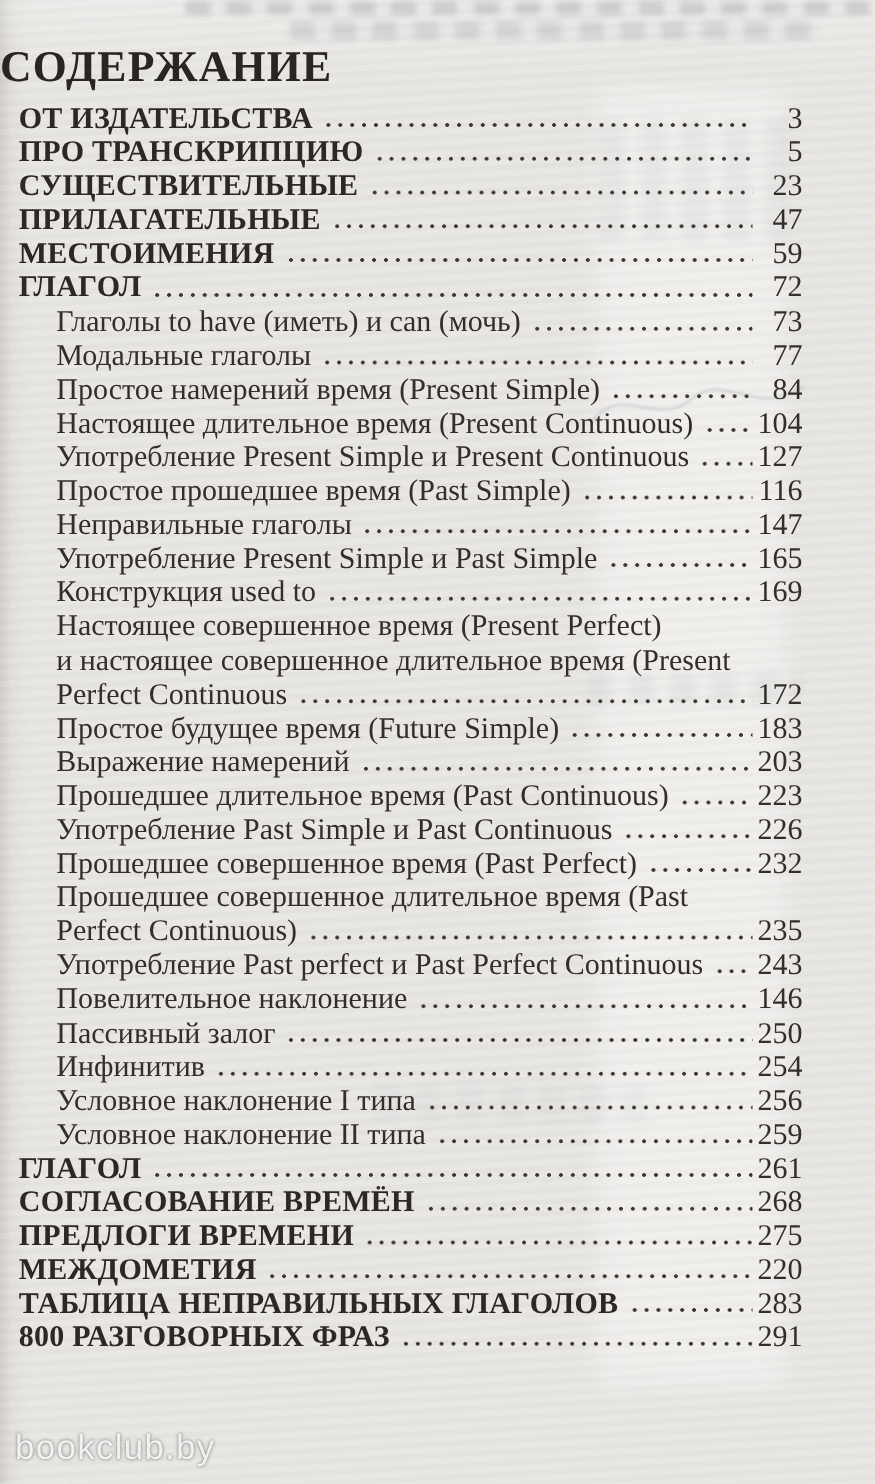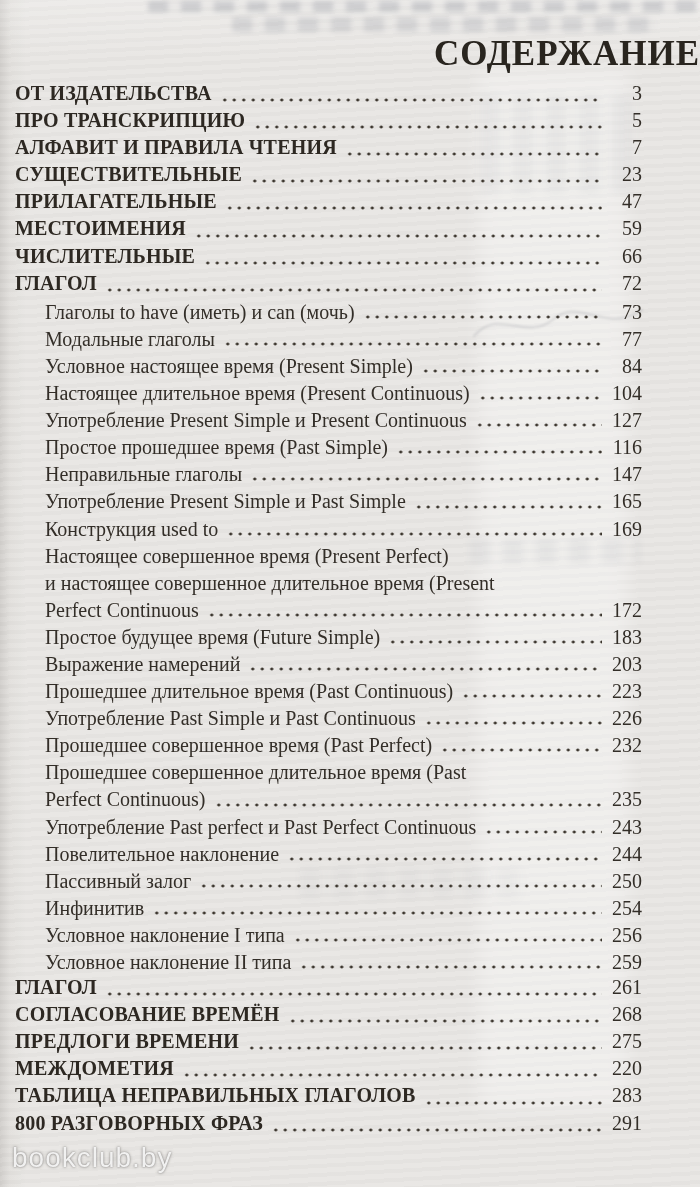--- a/index.html
+++ b/index.html
@@ -42,36 +42,36 @@
   .bleed.b5 { left: 300px; top: 866px; width: 230px; height: 34px;  opacity: .07; filter: blur(4px); }
   .squiggle {
     position: absolute; left: 470px; top: 296px;
     opacity: .18; filter: blur(1px);
     pointer-events: none;
   }
 
   .title {
     position: absolute; top: 34px; left: 0; width: 100%;
     margin: 0;
-    text-align: right;
+    text-align: left;
     font-size: 35px; font-weight: bold;
     letter-spacing: 1px;
     color: #29251f;
   }
 
   .toc {
     position: absolute;
     left: 15px; top: 82px;
     width: 627px; 
   }
   .row {
     display: flex;
     align-items: baseline;
     height: 27.1px;
-    font-size: 20px;
+    font-size: 24px;
     color: #332e28;
   }
   .row.main .label { font-weight: bold; letter-spacing: 0.2px; color: #2d2822; }
   .row.sub { padding-left: 30px; align-items: center; }
   .label { white-space: nowrap; }
   .dots {
     flex: 1 1 auto;
     align-self: stretch;
     min-width: 10px;
     margin-left: 6px; margin-right: 4px;
@@ -119,61 +119,51 @@
       <span class="label">ОТ ИЗДАТЕЛЬСТВА</span>
       <span class="dots"></span>
       <span class="pageno">3</span>
     </div>
       <div class="row main">
       <span class="label">ПРО ТРАНСКРИПЦИЮ</span>
       <span class="dots"></span>
       <span class="pageno">5</span>
     </div>
       <div class="row main">
-      <span class="label">АЛФАВИТ И ПРАВИЛА ЧТЕНИЯ</span>
-      <span class="dots"></span>
-      <span class="pageno">7</span>
-    </div>
-      <div class="row main">
       <span class="label">СУЩЕСТВИТЕЛЬНЫЕ</span>
       <span class="dots"></span>
       <span class="pageno">23</span>
     </div>
       <div class="row main">
       <span class="label">ПРИЛАГАТЕЛЬНЫЕ</span>
       <span class="dots"></span>
       <span class="pageno">47</span>
     </div>
       <div class="row main">
       <span class="label">МЕСТОИМЕНИЯ</span>
       <span class="dots"></span>
       <span class="pageno">59</span>
     </div>
       <div class="row main">
-      <span class="label">ЧИСЛИТЕЛЬНЫЕ</span>
-      <span class="dots"></span>
-      <span class="pageno">66</span>
-    </div>
-      <div class="row main">
       <span class="label">ГЛАГОЛ</span>
       <span class="dots"></span>
       <span class="pageno">72</span>
     </div>
       <div class="row sub">
       <span class="label">Глаголы to have (иметь) и can (мочь)</span>
       <span class="dots"></span>
       <span class="pageno">73</span>
     </div>
       <div class="row sub">
       <span class="label">Модальные глаголы</span>
       <span class="dots"></span>
       <span class="pageno">77</span>
     </div>
       <div class="row sub">
-      <span class="label">Условное настоящее время (Present Simple)</span>
+      <span class="label">Простое намерений время (Present Simple)</span>
       <span class="dots"></span>
       <span class="pageno">84</span>
     </div>
       <div class="row sub">
       <span class="label">Настоящее длительное время (Present Continuous)</span>
       <span class="dots"></span>
       <span class="pageno">104</span>
     </div>
       <div class="row sub">
       <span class="label">Употребление Present Simple и Present Continuous</span>
@@ -248,21 +238,21 @@
       <span class="pageno">235</span>
     </div>
       <div class="row sub">
       <span class="label">Употребление Past perfect и Past Perfect Continuous</span>
       <span class="dots"></span>
       <span class="pageno">243</span>
     </div>
       <div class="row sub">
       <span class="label">Повелительное наклонение</span>
       <span class="dots"></span>
-      <span class="pageno">244</span>
+      <span class="pageno">146</span>
     </div>
       <div class="row sub">
       <span class="label">Пассивный залог</span>
       <span class="dots"></span>
       <span class="pageno">250</span>
     </div>
       <div class="row sub">
       <span class="label">Инфинитив</span>
       <span class="dots"></span>
       <span class="pageno">254</span>

